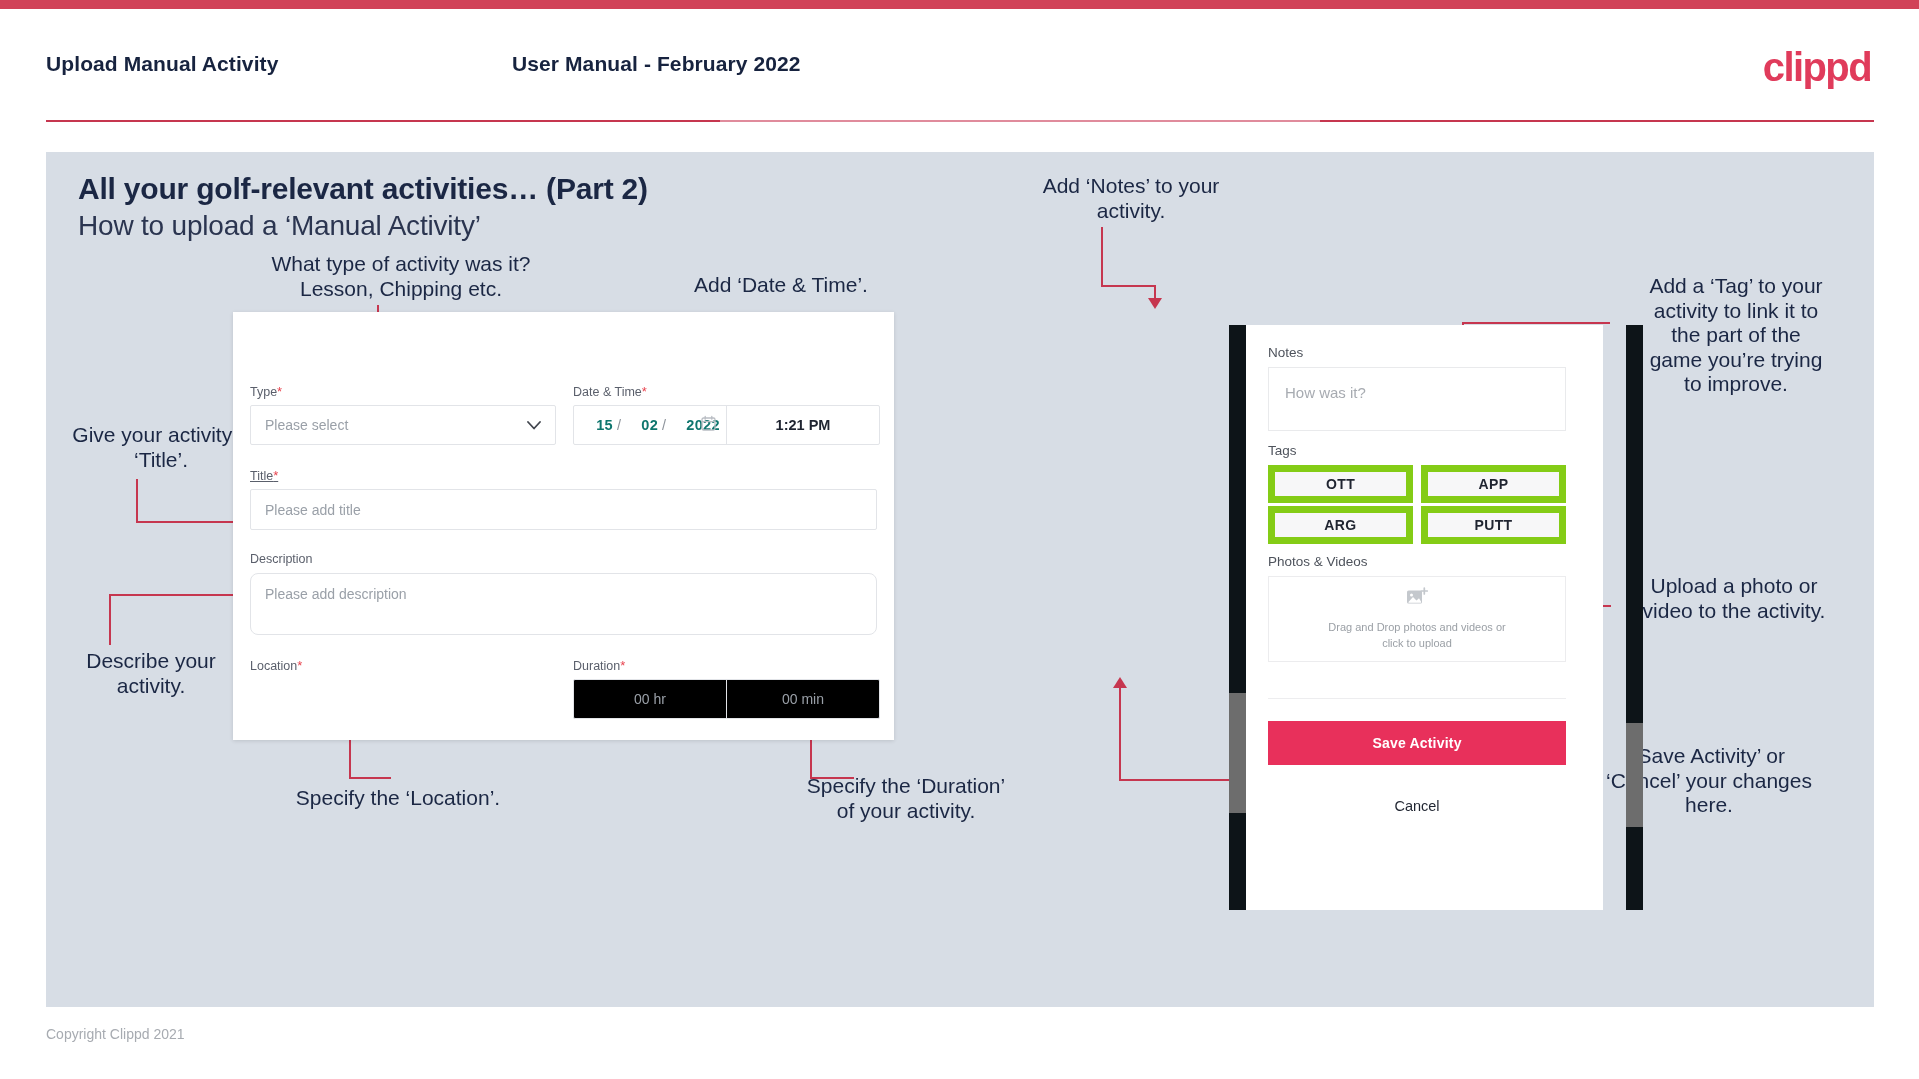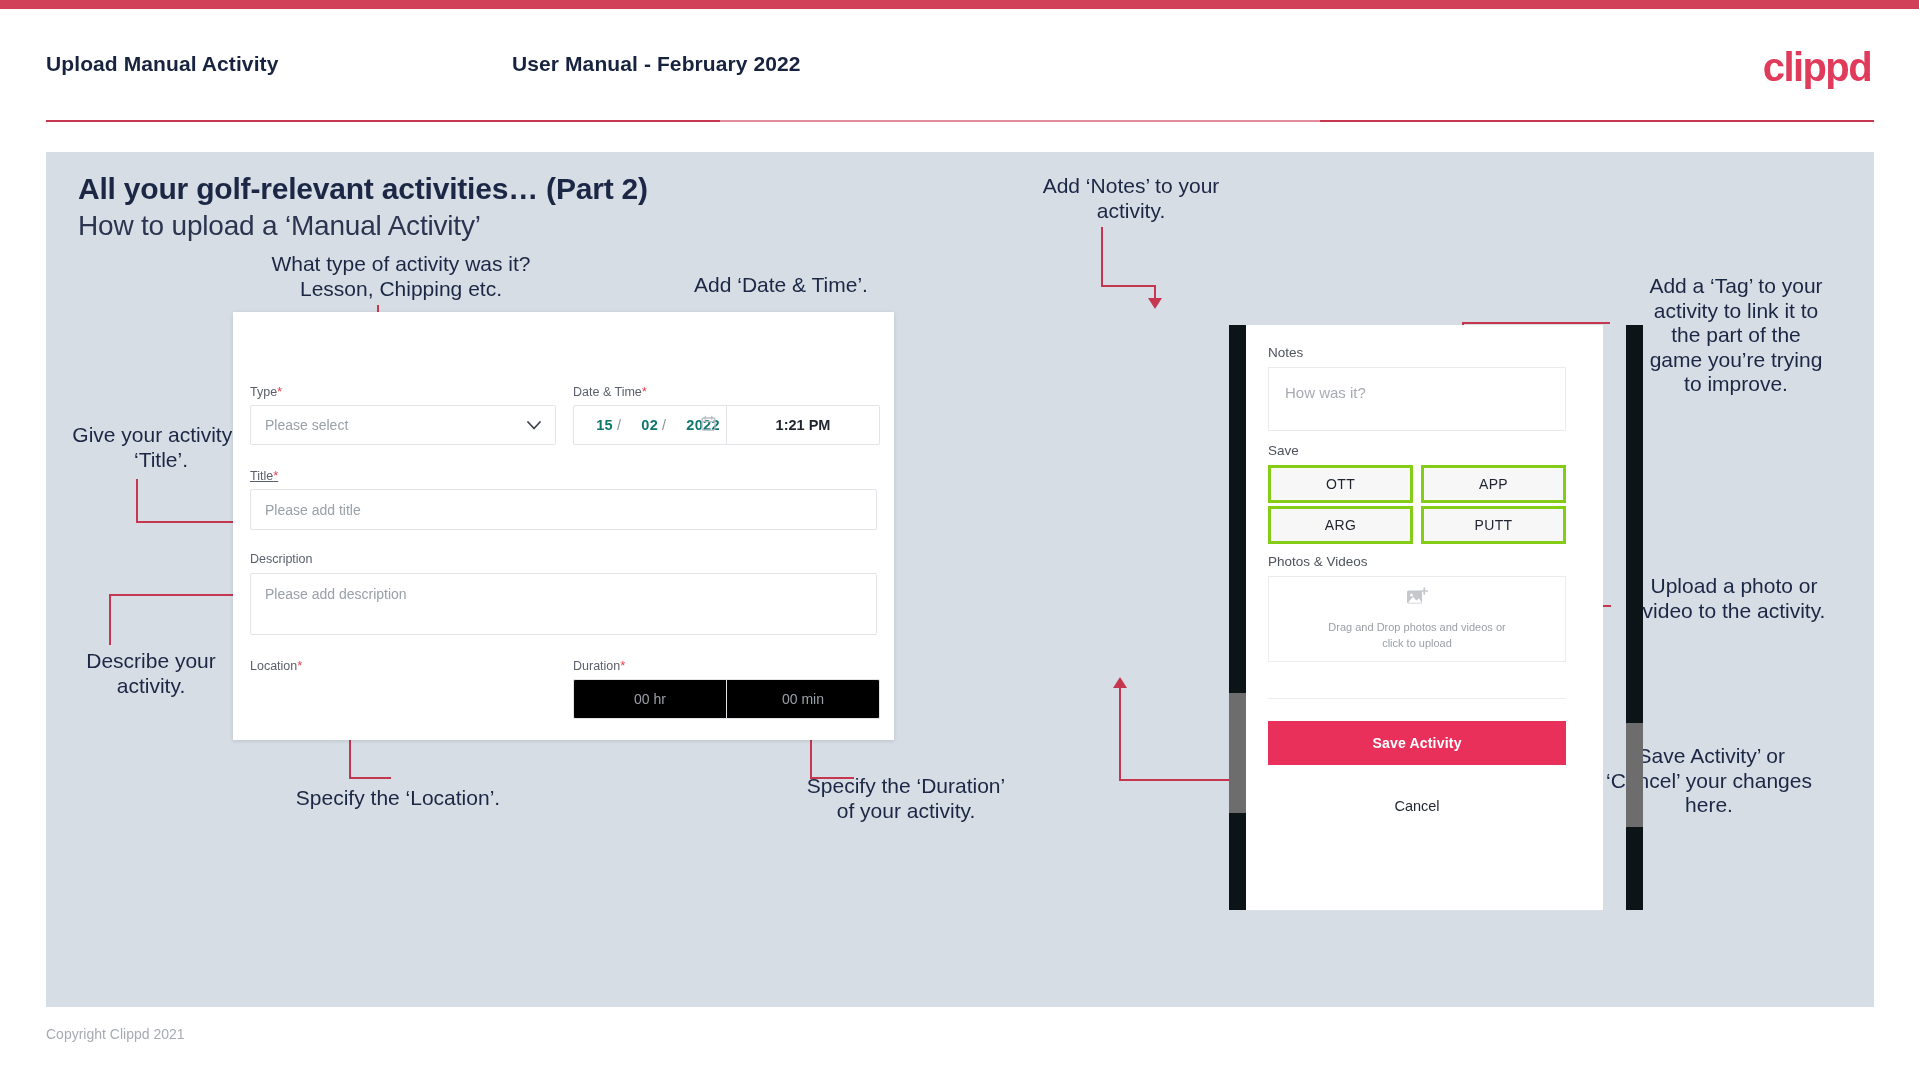--- a/index.html
+++ b/index.html
@@ -114,21 +114,21 @@
   .dt-date .sl { color:#8e949c; margin: 0 4px; font-weight:400; }
   .cal-ico { position:absolute; right: 10px; top: 50%; transform: translateY(-50%); }
   .dt-sep { width:1px; background:#e2e4e8; }
   .dt-time { width: 152px; height: 38px; display:flex; align-items:center; justify-content:center;
              font-size: 14.5px; color:#1f2430; font-weight:600; }
 
   .dur-wrap { position:absolute; display:flex; border:1px solid #e2e4e8; border-radius:2px; background:#000000; }
   .dur-cell { width:152px; height:38px; display:flex; align-items:center; justify-content:center; font-size:14px; color:#9aa0a8; }
 
   textarea.desc {
-    position:absolute; border:1px solid #e2e4e8; border-radius:2px; background:#fff;
+    position:absolute; border:1px solid #e2e4e8; border-radius:8px; background:#fff;
     font-family:"Liberation Sans", sans-serif; font-size:14px; color:#9aa0a8;
     padding: 11px 0 0 14px; resize: none; outline:none; line-height:1.3;
   }
   input.tin {
     position:absolute; border:1px solid #e2e4e8; border-radius:2px; background:#fff;
     font-family:"Liberation Sans", sans-serif; font-size:14px; color:#1f2430;
     padding-left:14px; outline:none;
   }
   input.tin::placeholder, textarea.desc::placeholder { color:#9aa0a8; }
 
@@ -142,23 +142,23 @@
   .phone-edge.r { right: 0; }
   .edge-gray { position:absolute; left:0; width:17px; background:#6d6d6d; }
   .phone-screen {
     position:absolute; left:17px; top:0; width: 357px; height: 585px;
     background:#ffffff;
   }
   .p-label { position:absolute; font-size:13.5px; color:#4e535c; }
   .p-box { position:absolute; border:1px solid #e9eaec; background:#fff; }
   .p-ph { position:absolute; font-size:15px; color:#a7abb1; }
   .tag-btn {
-    position:absolute; border:3px solid #84cc16; background:#f7f7f8;
+    position:absolute; border:7px solid #84cc16; background:#f7f7f8;
     display:flex; align-items:center; justify-content:center;
-    font-size:14px; font-weight:400; color:#1f2430; letter-spacing:.4px;
+    font-size:14px; font-weight:700; color:#1f2430; letter-spacing:.4px;
   }
   .drop {
     position:absolute; border:1px solid #ececee; background:#fff;
     display:flex; flex-direction:column; align-items:center; justify-content:center;
   }
   .drop-txt { font-size:11px; color:#9ba0a6; text-align:center; line-height:1.45; margin-top: 9px; }
   .p-rule { position:absolute; height:1px; background:#ededef; }
   .save-btn {
     position:absolute; background:#e8305b; color:#fff;
     display:flex; align-items:center; justify-content:center;
@@ -327,21 +327,21 @@
       <div class="edge-gray" style="top:398px; height:104px;"></div>
     </div>
 
     <div class="phone-screen">
 
       <div class="p-label" style="left:22px; top:20px;">Notes</div>
       <div class="p-box" style="left:22px; top:42px; width:298px; height:64px;">
         <div class="p-ph" style="left:16px; top:16px;">How was it?</div>
       </div>
 
-      <div class="p-label" style="left:22px; top:118px;">Save</div>
+      <div class="p-label" style="left:22px; top:118px;">Tags</div>
       <div class="tag-btn" style="left:22px; top:140px; width:145px; height:38px;">OTT</div>
       <div class="tag-btn" style="left:175px; top:140px; width:145px; height:38px;">APP</div>
       <div class="tag-btn" style="left:22px; top:181px; width:145px; height:38px;">ARG</div>
       <div class="tag-btn" style="left:175px; top:181px; width:145px; height:38px;">PUTT</div>
 
       <div class="p-label" style="left:22px; top:229px;">Photos &amp; Videos</div>
       <div class="drop" style="left:22px; top:251px; width:298px; height:86px;">
         <span>
           <svg width="22" height="20" viewBox="0 0 22 20">
             <rect x="1" y="3.5" width="15" height="13" rx="1.6" fill="#c4c8cd"></rect>

